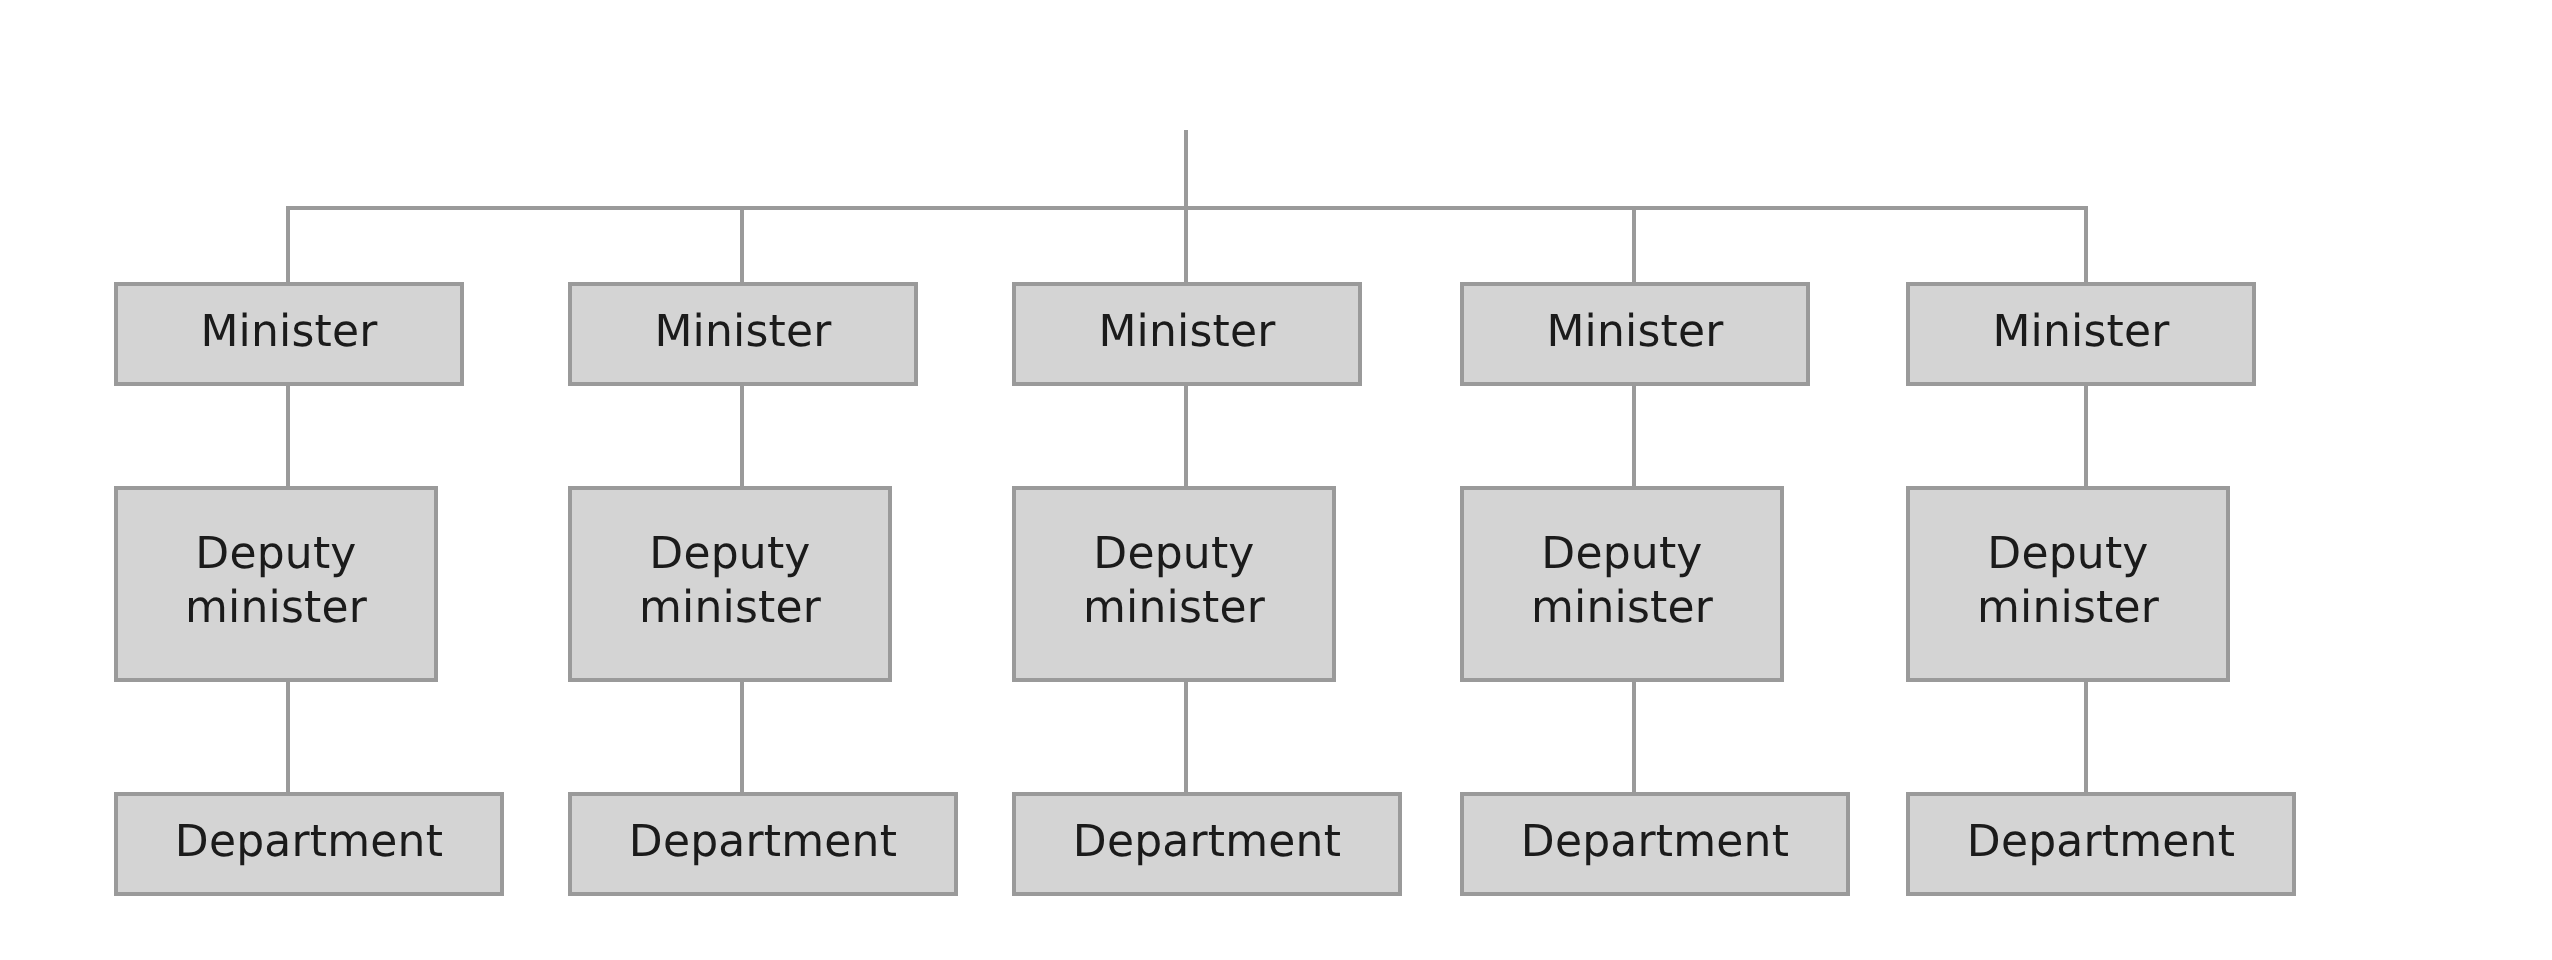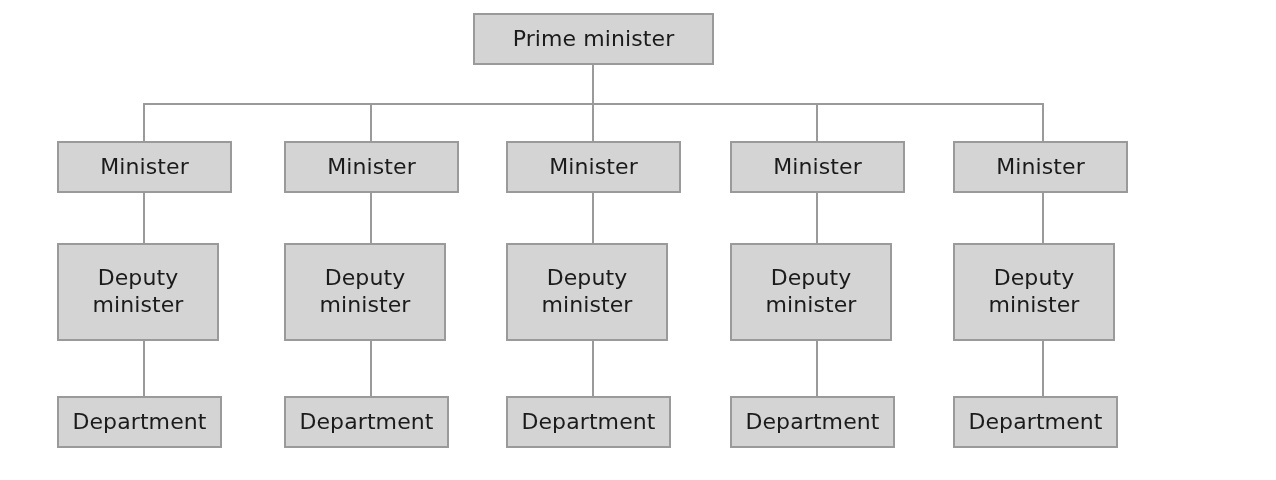--- a/index.html
+++ b/index.html
@@ -54,30 +54,29 @@
     width: 175px;
     height: 52px;
   }
   .node-deputy {
     top: 243px;
     width: 162px;
     height: 98px;
   }
   .node-department {
     top: 396px;
-    width: 165px;
+    width: 195px;
     height: 52px;
   }
 </style>
 </head>
 <body>
 
 <div id="chart-canvas">
 
-  <div class="node node-root">Prime minister</div>
 
   <div class="conn conn-v" style="left:592px; top:65px; height:39px;"></div>
 
   <div class="conn conn-h" style="left:143px; top:103px; width:901px;"></div>
 
   <div class="conn conn-v" style="left:143px; top:103px; height:38px;"></div>
   <div class="node node-minister" style="left:57px;">Minister</div>
   <div class="conn conn-v" style="left:143px; top:193px; height:50px;"></div>
   <div class="node node-deputy" style="left:57px;">Deputy
 minister</div>

